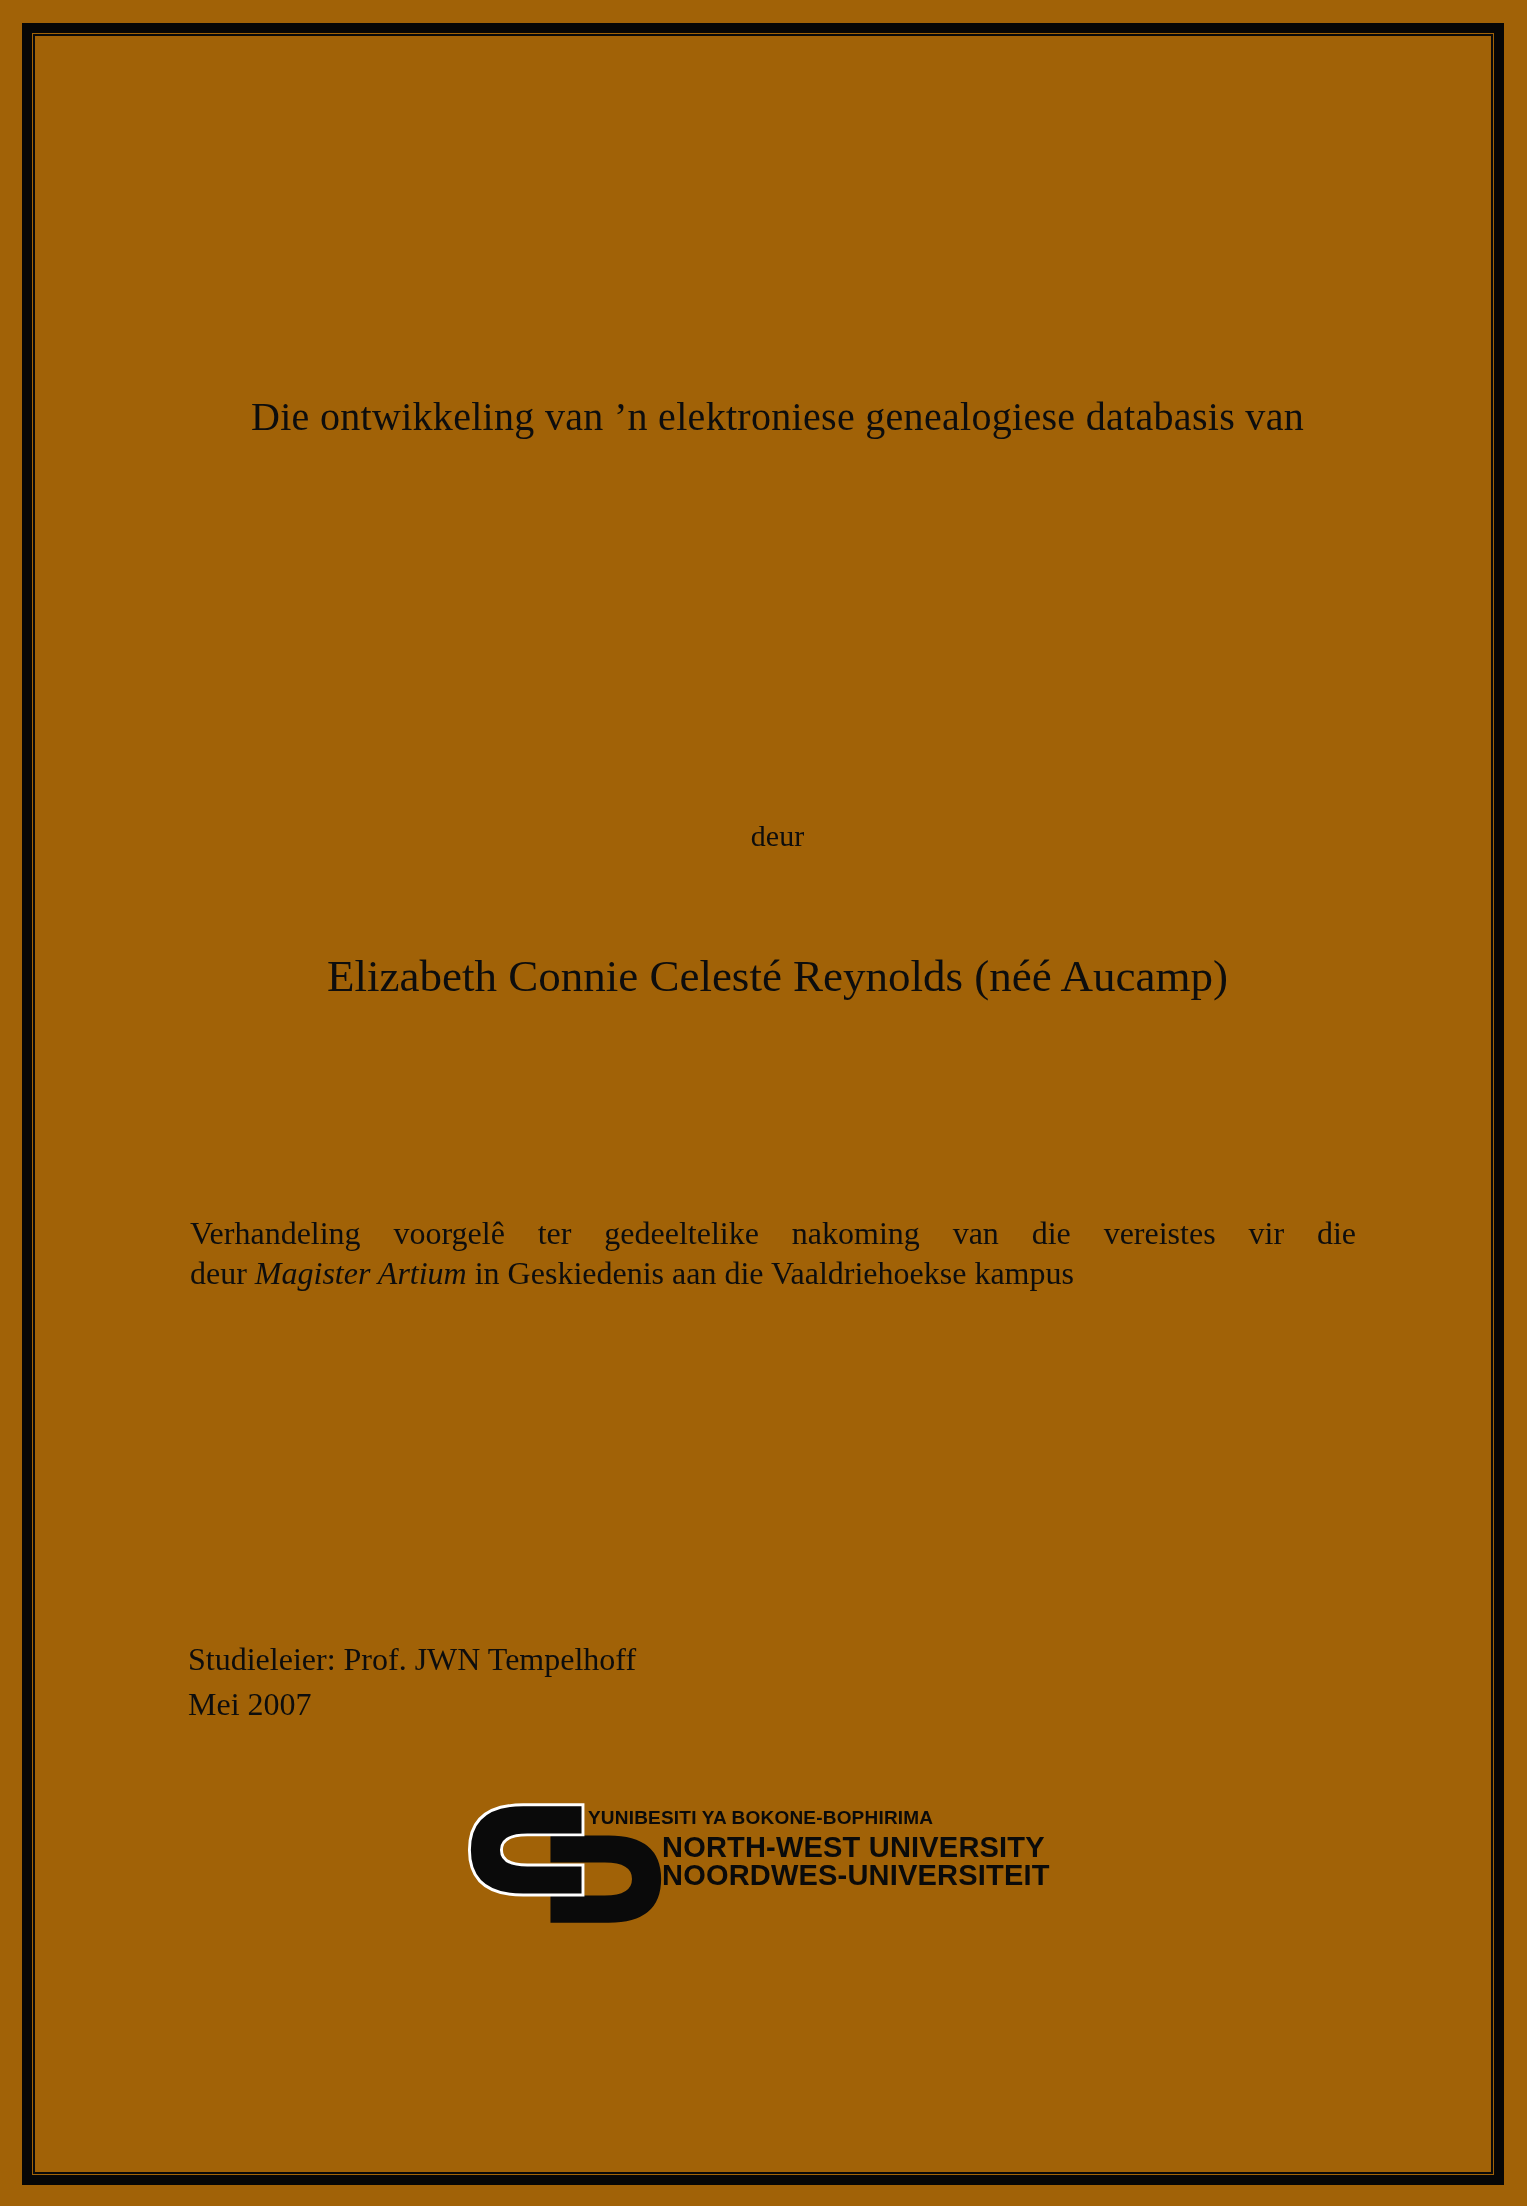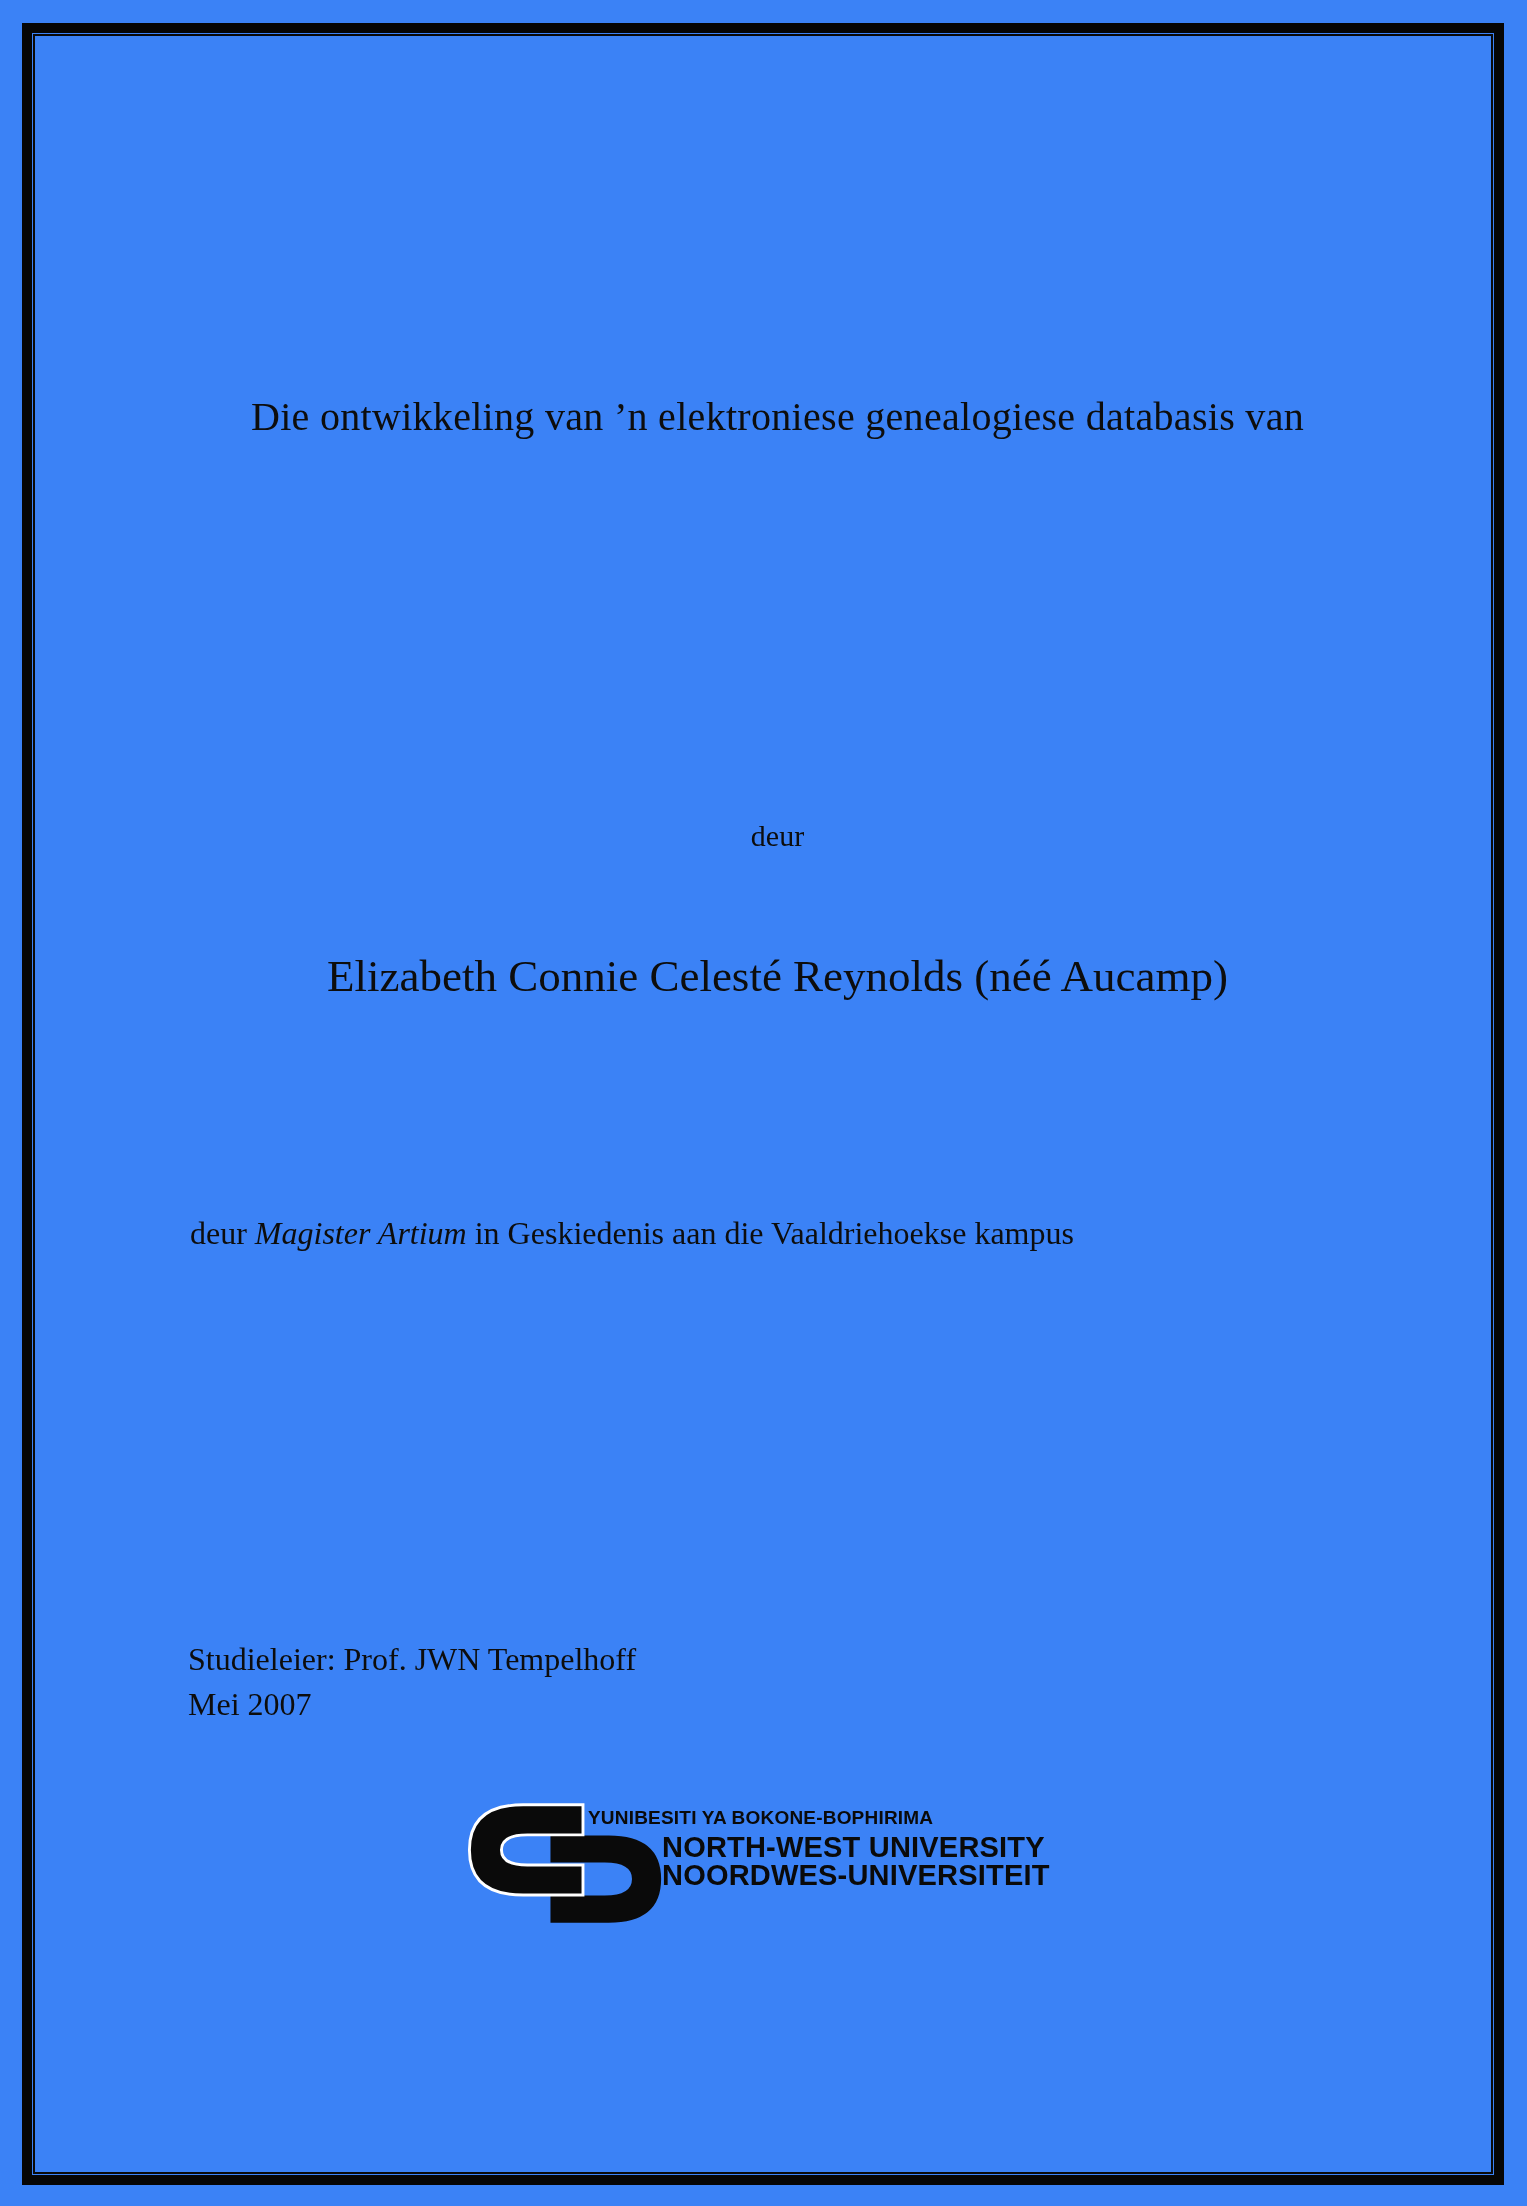--- a/index.html
+++ b/index.html
@@ -4,21 +4,21 @@
 <style>
   html, body {
     margin: 0;
     padding: 0;
     background: #ffffff;
   }
   .page {
     position: relative;
     width: 1527px;
     height: 2206px;
-    background: #3b82f6;
+    background: #a16207;
     font-family: "Liberation Serif", "DejaVu Serif", serif;
     color: #0d0d0d;
     overflow: hidden;
   }
   
   .frame {
     position: absolute;
     left: 22px;
     top: 23px;
     width: 1482px;
@@ -125,20 +125,21 @@
 
   <div class="title-block">
     <div>Die ontwikkeling van ’n elektroniese genealogiese databasis van</div>
   </div>
 
   <div class="byline">deur</div>
 
   <div class="author">Elizabeth Connie Celesté Reynolds (néé Aucamp)</div>
 
   <div class="statement">
+    <div class="justified">Verhandeling voorgelê ter gedeeltelike nakoming van die vereistes vir die</div>
     <div><span>deur </span><span class="italic">Magister Artium</span><span> in Geskiedenis aan die Vaaldriehoekse kampus</span></div>
   </div>
 
   <div class="supervisor-block">
     <div>Studieleier: Prof. JWN Tempelhoff</div>
     <div>Mei 2007</div>
   </div>
 
   <div class="logo">
     <svg class="logo-mark" viewBox="0 0 204 128" xmlns="http://www.w3.org/2000/svg">

